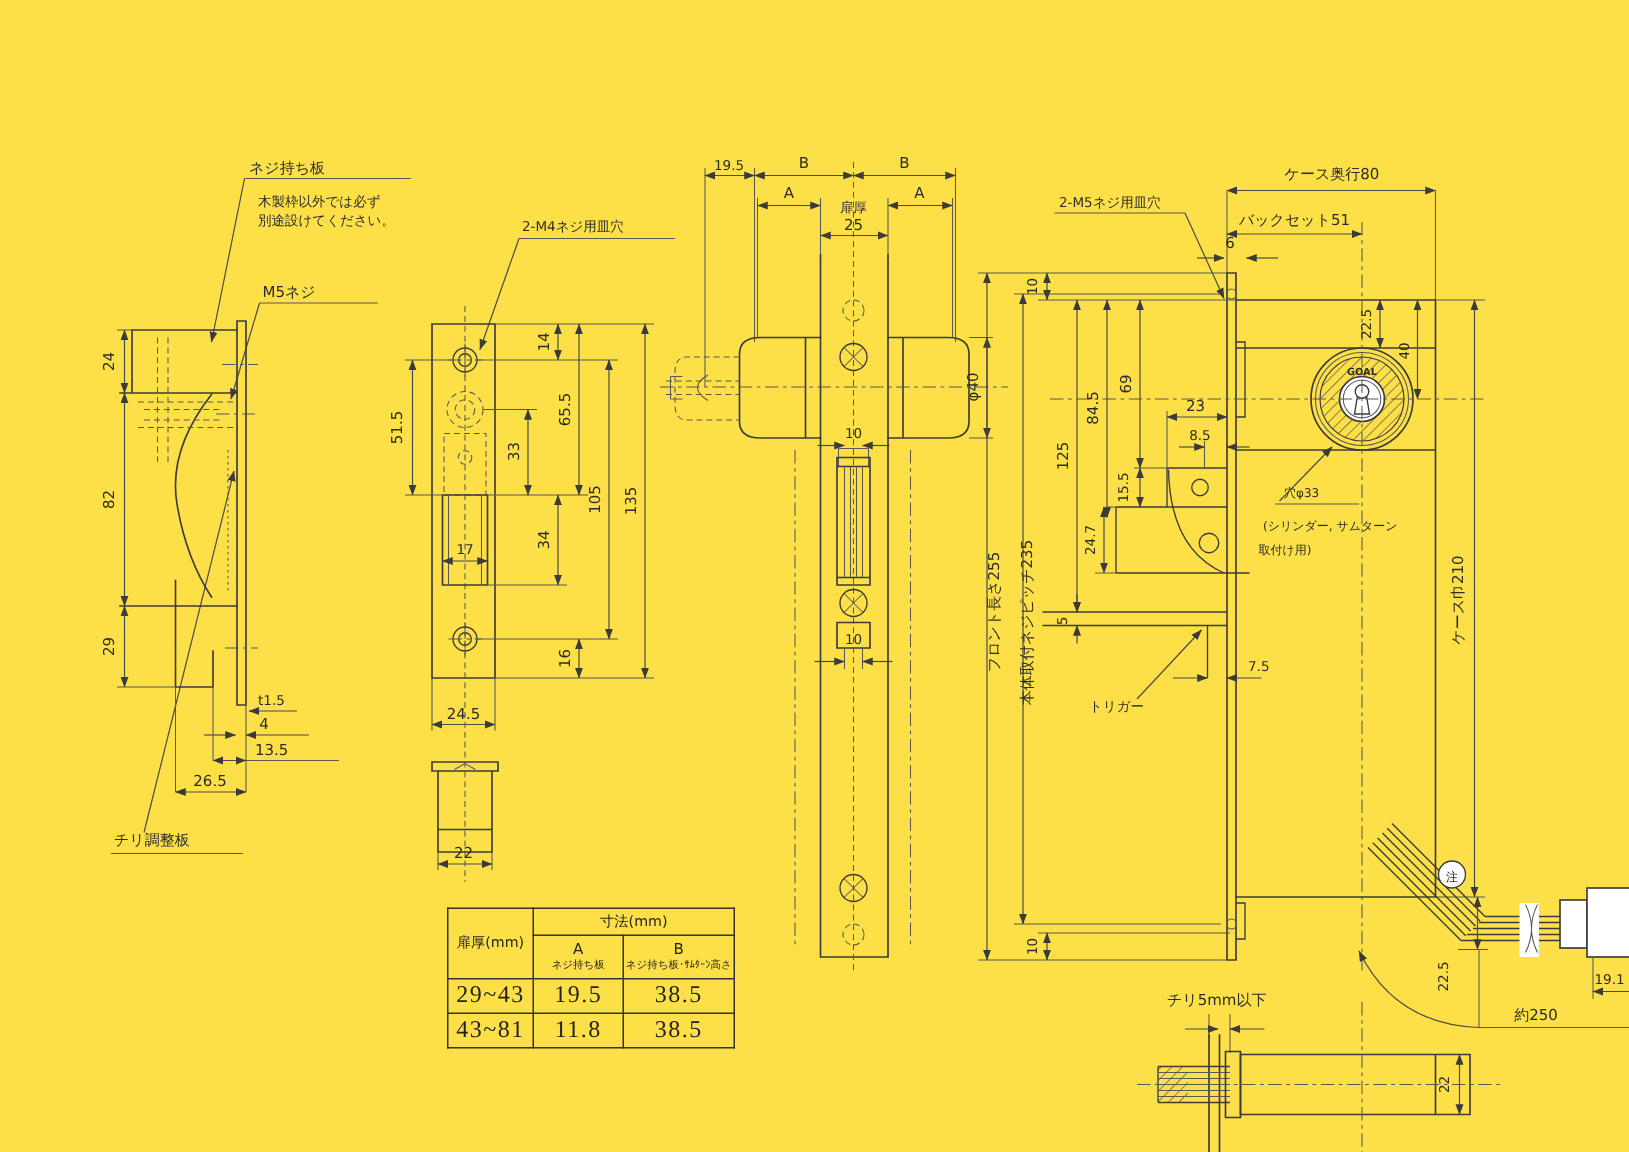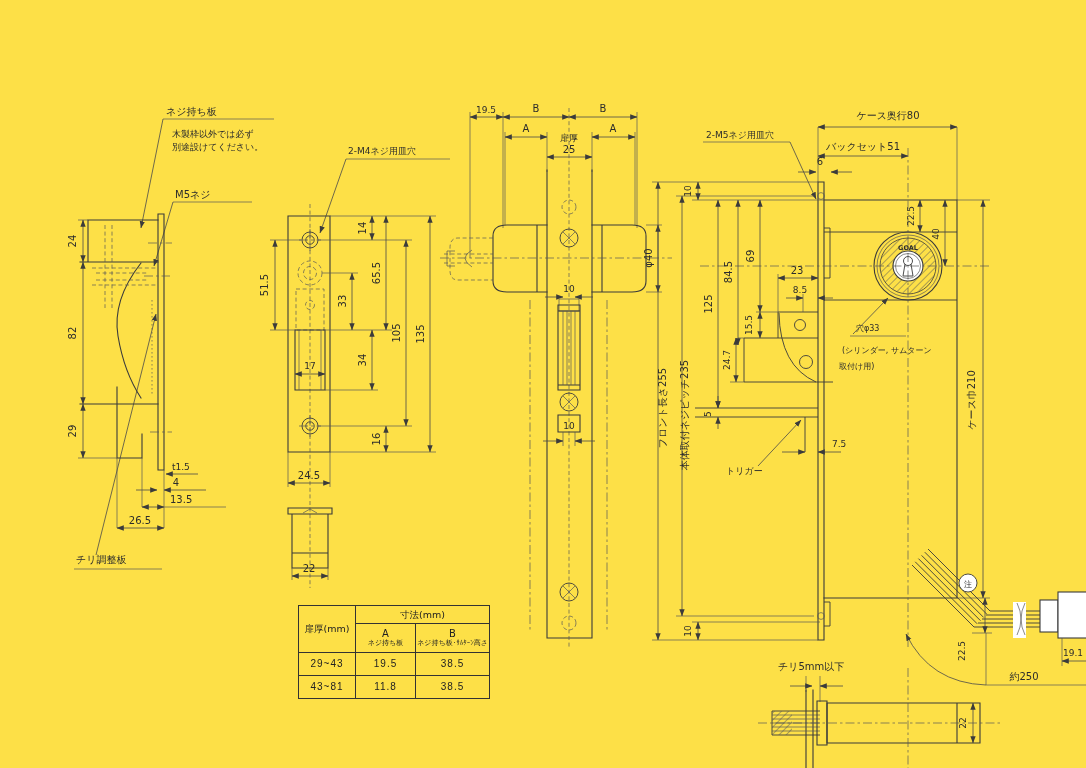--- a/index.html
+++ b/index.html
@@ -22,21 +22,21 @@
   .tiny{font-size:6.5px;font-weight:bold}
   .lbl{font-size:10px}
   
   #spec{position:absolute;left:298px;top:605px;width:191px;height:94px}
   #spec table{border-collapse:collapse;width:100%;height:100%;table-layout:fixed}
   #spec td{border:1px solid #333;text-align:center;vertical-align:middle;padding:0;color:#222;line-height:1.05}
   #spec table{border:1.5px solid #333}
   .hdr{font-size:9.5px}
   .sub1{font-size:10px}
   .sub2{font-size:7px}
-  .val{font-size:10px;font-family:Liberation Sans, sans-serif;letter-spacing:1px}
+  .val{font-size:16px;font-family:Liberation Serif, serif;letter-spacing:1px}
 </style>
 </head>
 <body>
 
 <div id="canvas">
 <svg width="1086" height="768" viewBox="0 0 1086 768">
   <defs>
     <marker id="arw" viewBox="0 0 10 10" refX="9.5" refY="5" markerWidth="9" markerHeight="9" orient="auto-start-reverse">
       <path d="M0,1.3 L10,5 L0,8.7 Z" fill="#3b3b3b"></path>
     </marker>

